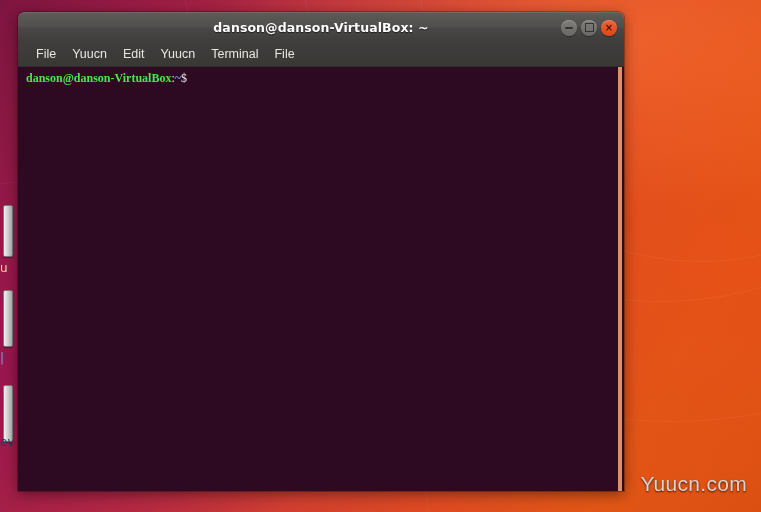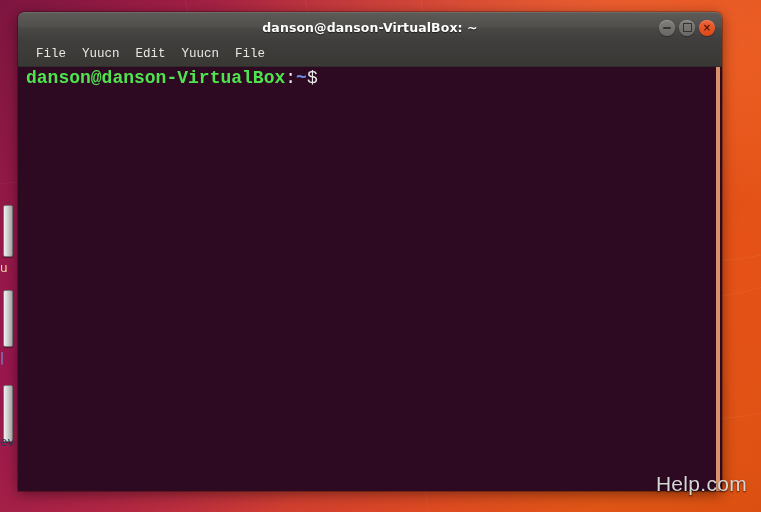--- a/index.html
+++ b/index.html
@@ -69,21 +69,21 @@
   }
   .bg-frag.f1 { top: 112px; color: #f0d9a8; }
   .bg-frag.f2 { top: 202px; color: #6f9fe8; }
   .bg-frag.f3 { top: 286px; color: #2e3b5c; }
 
   
   #terminal-window {
     position: absolute;
     left: 18px;
     top: 12px;
-    width: 704px;
+    width: 606px;
     height: 479px;
     border-radius: 6px 6px 0 0;
     box-shadow: 0 3px 14px rgba(0,0,0,0.45), 0 0 0 1px rgba(0,0,0,0.25);
     overflow: hidden;
   }
 
   
   #titlebar {
     position: relative;
     height: 29px;
@@ -140,40 +140,40 @@
   
   #menubar {
     height: 24px;
     background: linear-gradient(to bottom, #403e3c 0%, #3a3835 100%);
     display: flex;
     align-items: center;
     padding-left: 10px;
     border-bottom: 1px solid #2e2c2a;
   }
   .menu-item {
-    font-family: Liberation Mono, monospace;
+    font-family: Liberation Sans, sans-serif;
     font-size: 12.5px;
     color: #e8e6e3;
     padding: 0 8px;
     line-height: 24px;
     cursor: default;
     white-space: nowrap;
   }
 
   
   #terminal-body {
     position: relative;
     height: 425px;
     background: #2d0922;
     padding: 4px 0 0 0;
     overflow: hidden;
   }
   #term-text {
-    font-family: Liberation Mono, monospace;
-    font-size: 18px;
+    font-family: Liberation Serif, serif;
+    font-size: 12px;
     line-height: 15px;
     padding-left: 8px;
     white-space: pre;
   }
   .t-user  { color: #4ee44e; font-weight: bold; }
   .t-colon { color: #e8e8e8; }
   .t-path  { color: #6a8fe8; font-weight: bold; }
   .t-dollar{ color: #e8e8e8; }
 
   #term-scrollbar {
@@ -233,25 +233,26 @@
           <span class="glyph-close">×</span>
         </div>
       </div>
     </div>
 
     <div id="menubar">
       <div class="menu-item">File</div>
       <div class="menu-item">Yuucn</div>
       <div class="menu-item">Edit</div>
       <div class="menu-item">Yuucn</div>
+      <div class="menu-item">Terminal</div>
       <div class="menu-item">File</div>
     </div>
 
     <div id="terminal-body">
       <div id="term-text"><span class="t-user">danson@danson-VirtualBox</span><span class="t-colon">:</span><span class="t-path">~</span><span class="t-dollar">$</span><span class="t-dollar"></span></div>
       <div id="term-scrollbar"></div>
     </div>
 
   </div>
 
-  <div id="watermark">Help.com</div>
+  <div id="watermark">Yuucn.com</div>
 
 </div>
 
 </body></html>

